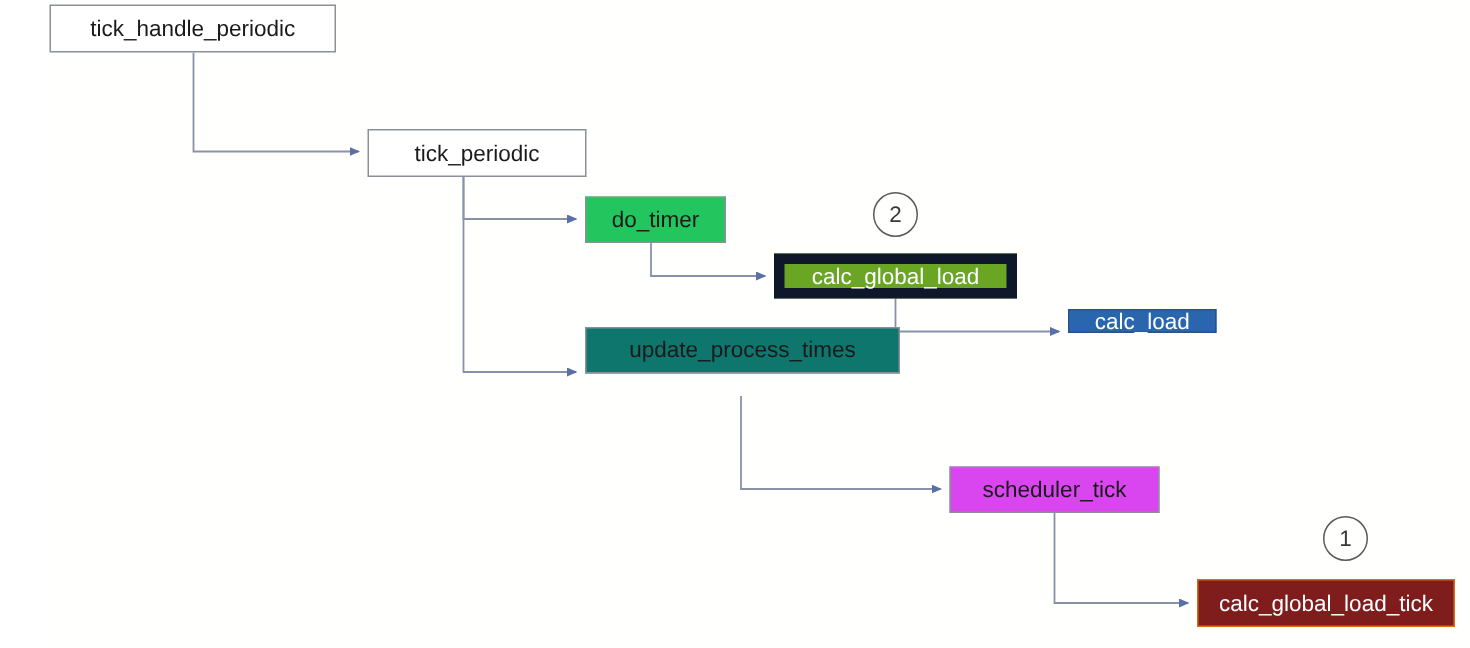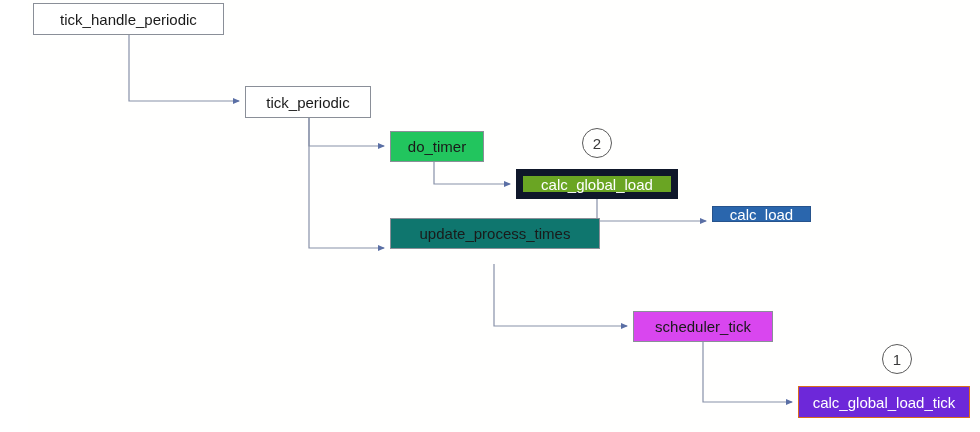--- a/index.html
+++ b/index.html
@@ -90,26 +90,26 @@
         <path d="M281,118 L281,248 L356,248" fill="none" stroke="#8891a8" stroke-width="1.2" marker-end="url(#arrowhead)"></path>
         <path d="M406,162 L406,184 L482,184" fill="none" stroke="#8891a8" stroke-width="1.2" marker-end="url(#arrowhead)"></path>
         <path d="M569,199 L569,221 L678,221" fill="none" stroke="#8891a8" stroke-width="1.2" marker-end="url(#arrowhead)"></path>
         <path d="M466,264 L466,326 L599,326" fill="none" stroke="#8891a8" stroke-width="1.2" marker-end="url(#arrowhead)"></path>
         <path d="M675,342 L675,402 L764,402" fill="none" stroke="#8891a8" stroke-width="1.2" marker-end="url(#arrowhead)"></path>
       </g>
   </svg>
 
   <div id="nodes">
       <div class="node plain" style="left: 5px; top: 3px; width: 191px; height: 32px; background: rgb(255, 255, 255); color: rgb(26, 26, 26);">tick_handle_periodic</div>
-      <div class="node plain" style="left: 217px; top: 86px; width: 126px; height: 32px; background: rgb(255, 255, 255); color: rgb(26, 26, 26);">tick_periodic</div>
+      <div class="node plain" style="left: 217px; top: 86px; width: 146px; height: 32px; background: rgb(255, 255, 255); color: rgb(26, 26, 26);">tick_periodic</div>
       <div class="node plain" style="left: 362px; top: 131px; width: 94px; height: 31px; background: #22c55e; color: rgb(26, 26, 26);">do_timer</div>
       <div class="node green" style="left: 488px; top: 169px; width: 162px; height: 30px; background: rgb(106, 165, 35); color: rgb(255, 255, 255);">calc_global_load</div>
       <div class="node blue" style="left: 684px; top: 206px; width: 99px; height: 16px; background: rgb(42, 102, 173); color: rgb(255, 255, 255);">calc_load</div>
       <div class="node plain" style="left: 362px; top: 218px; width: 210px; height: 31px; background: #0f766e; color: rgb(26, 26, 26);">update_process_times</div>
       <div class="node plain" style="left: 605px; top: 311px; width: 140px; height: 31px; background: #d946ef; color: rgb(26, 26, 26);">scheduler_tick</div>
-      <div class="node orange" style="left: 770px; top: 386px; width: 172px; height: 32px; background: #6d28d9; color: rgb(255, 255, 255);">calc_global_load_tick</div>
+      <div class="node orange" style="left: 770px; top: 386px; width: 172px; height: 32px; background: #7f1d1d; color: rgb(255, 255, 255);">calc_global_load_tick</div>
     </div>
   <div id="markers">
       <div class="marker" style="left: 554px; top: 128px;">2</div>
       <div class="marker" style="left: 854px; top: 344px;">1</div>
     </div>
 
 </div>
 
 </body></html>

